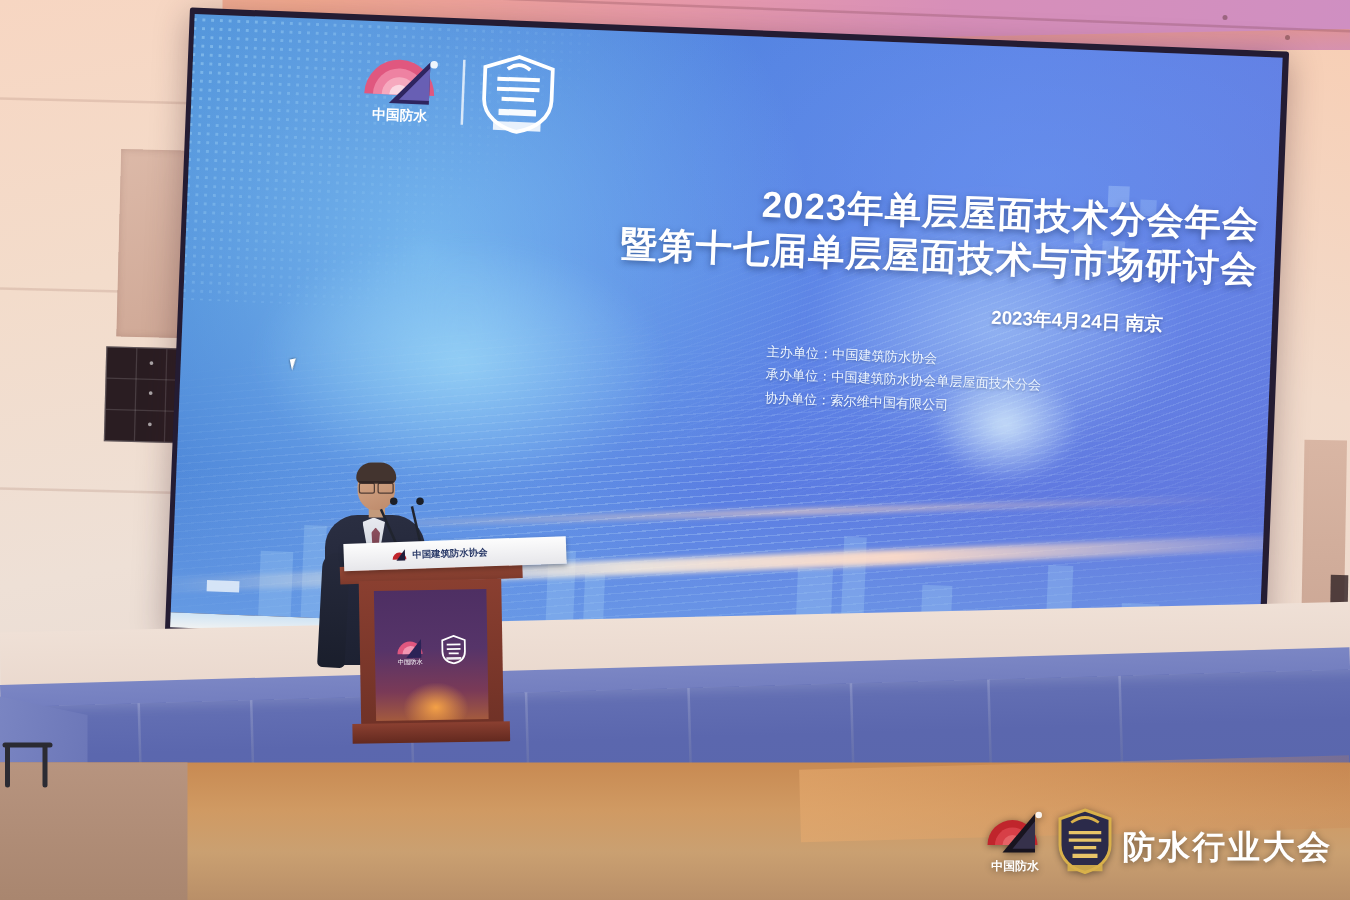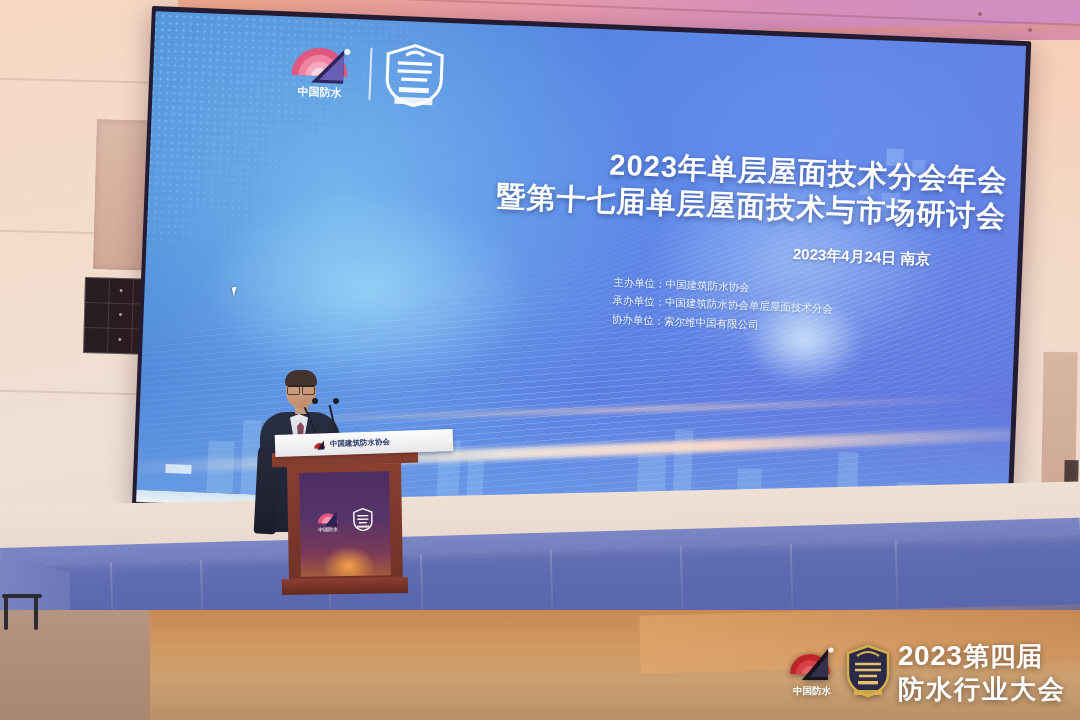--- a/index.html
+++ b/index.html
@@ -567,21 +567,17 @@
     <div class="wm-shield">
       <svg viewBox="0 0 46 56" width="46" height="56">
         <path d="M23 2 L43 9 L43 30 C43 42 33 49 23 52 C13 49 3 42 3 30 L3 9 Z" fill="#2b2a4a" stroke="#d9b14a" stroke-width="2.4"></path>
         <path d="M12 12 q11 -8 22 0" stroke="#d9b14a" stroke-width="2.2" fill="none"></path>
         <path d="M10 20 h26 M10 26 h26 M14 32 h18" stroke="#e8c468" stroke-width="2.6"></path>
         <rect x="13" y="37" width="20" height="3.4" fill="#e8c468"></rect>
         <rect x="9" y="46" width="28" height="5" fill="#d9b14a" opacity=".9"></rect>
       </svg>
     </div>
     <div class="wm-text">
-      <div class="wm-line1">
-        <span class="wm-num">2023</span>
-          <span>第四届</span>
-      </div>
       <div class="wm-line2">防水行业大会</div>
     </div>
   </div>
 
 </div>
 
 </body></html>

